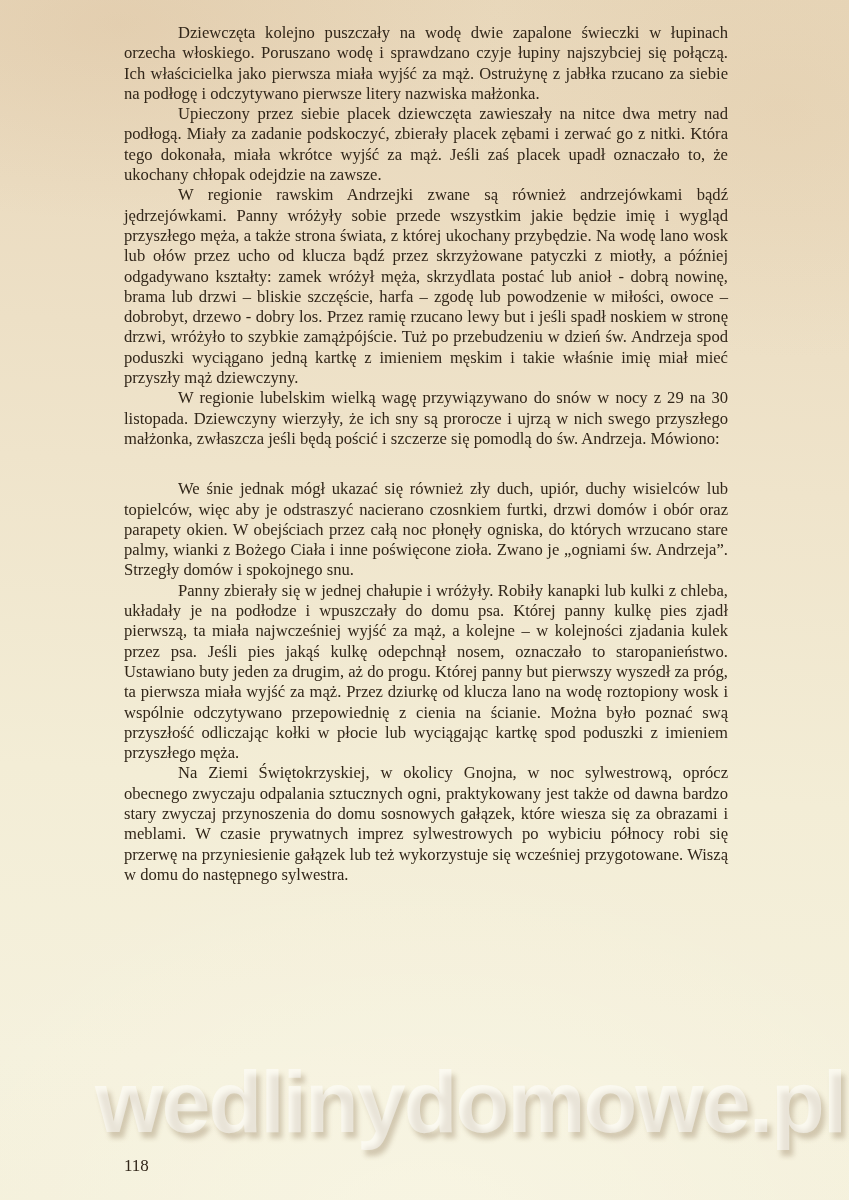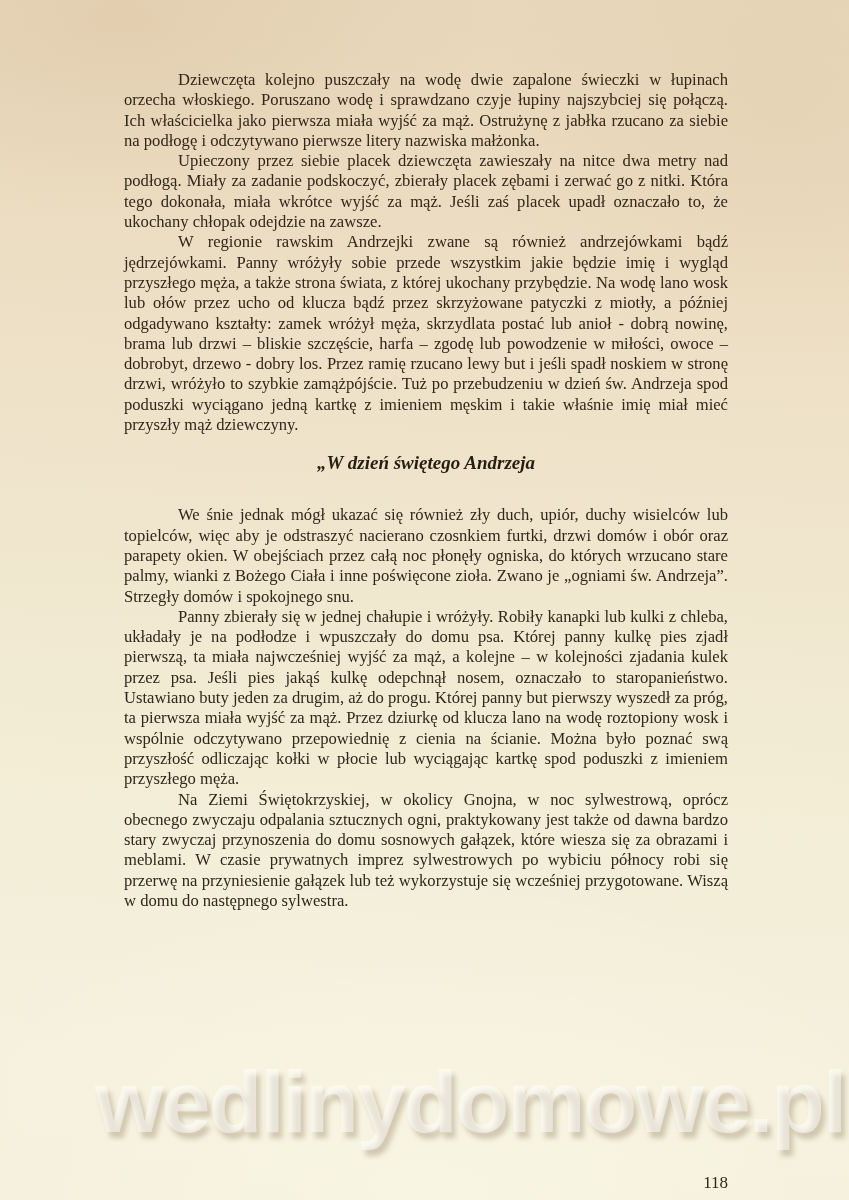--- a/index.html
+++ b/index.html
@@ -15,21 +15,21 @@
     background:
       radial-gradient(ellipse 620px 320px at 14% 2%, rgba(214,184,148,0.30), transparent 62%),
       radial-gradient(ellipse 520px 420px at 92% 9%, rgba(221,196,160,0.28), transparent 60%),
       radial-gradient(ellipse 760px 520px at 50% 102%, rgba(255,255,242,0.30), transparent 72%),
       linear-gradient(183deg, #e8d7ba 0%, #ebdcc1 18%, #efe4cb 40%, #f3edd6 65%, #f5f1dd 88%, #f4f0db 100%);
   }
   .content {
     position: relative;
     margin-left: 124px;
     width: 604px;
-    padding-top: 70px;
+    padding-top: 23px;
     color: #312619;
     font-size: 16.6px;
     line-height: 20.3px;
     z-index: 2;
   }
   p.body-par {
     margin: 0;
     text-align: justify;
     text-indent: 54px;
   }
@@ -49,25 +49,24 @@
     font-size: 30px;
     line-height: 36px;
     color: #241c10;
     letter-spacing: 0.2px;
   }
   .page-number {
     position: absolute;
     top: 1156px;
     left: 124px;
     width: 604px;
-    text-align: right;
+    text-align: left;
     font-size: 17px;
     color: #312619;
     z-index: 2;
-    margin-top: 17px;
   }
   .watermark {
     position: absolute;
     top: 1058px;
     left: 95px;
     z-index: 3;
     font-family: "Liberation Sans", sans-serif;
     font-weight: bold;
     font-size: 88px;
     line-height: 1;
@@ -86,23 +85,23 @@
   <div class="watermark">wedlinydomowe.pl</div>
 
   <main class="content">
 
     <p class="body-par">Dziewczęta kolejno puszczały na wodę dwie zapalone świeczki w łupinach orzecha włoskiego. Poruszano wodę i sprawdzano czyje łupiny najszybciej się połączą. Ich właścicielka jako pierwsza miała wyjść za mąż. Ostrużynę z jabłka rzucano za siebie na podłogę i odczytywano pierwsze litery nazwiska małżonka.</p>
 
     <p class="body-par">Upieczony przez siebie placek dziewczęta zawieszały na nitce dwa metry nad podłogą. Miały za zadanie podskoczyć, zbierały placek zębami i zerwać go z nitki. Która tego dokonała, miała wkrótce wyjść za mąż. Jeśli zaś placek upadł oznaczało to, że ukochany chłopak odejdzie na zawsze.</p>
 
     <p class="body-par">W regionie rawskim Andrzejki zwane są również andrzejówkami bądź jędrzejówkami. Panny wróżyły sobie przede wszystkim jakie będzie imię i wygląd przyszłego męża, a także strona świata, z której ukochany przybędzie. Na wodę lano wosk lub ołów przez ucho od klucza bądź przez skrzyżowane patyczki z miotły, a później odgadywano kształty: zamek wróżył męża, skrzydlata postać lub anioł - dobrą nowinę, brama lub drzwi – bliskie szczęście, harfa – zgodę lub powodzenie w miłości, owoce – dobrobyt, drzewo - dobry los. Przez ramię rzucano lewy but i jeśli spadł noskiem w stronę drzwi, wróżyło to szybkie zamążpójście. Tuż po przebudzeniu w dzień św. Andrzeja spod poduszki wyciągano jedną kartkę z imieniem męskim i takie właśnie imię miał mieć przyszły mąż dziewczyny.</p>
 
+    <p class="body-par">W regionie lubelskim wielką wagę przywiązywano do snów w nocy z 29 na 30 listopada. Dziewczyny wierzyły, że ich sny są prorocze i ujrzą w nich swego przyszłego małżonka, zwłaszcza jeśli będą pościć i szczerze się pomodlą do św. Andrzeja. Mówiono:</p>
 
     <div class="quote-block">
-      <div>„W dzień świętego Andrzeja</div>
     </div>
 
     <p class="body-par">We śnie jednak mógł ukazać się również zły duch, upiór, duchy wisielców lub topielców, więc aby je odstraszyć nacierano czosnkiem furtki, drzwi domów i obór oraz parapety okien. W obejściach przez całą noc płonęły ogniska, do których wrzucano stare palmy, wianki z Bożego Ciała i inne poświęcone zioła. Zwano je „ogniami św. Andrzeja”. Strzegły domów i spokojnego snu.</p>
 
     <p class="body-par">Panny zbierały się w jednej chałupie i wróżyły. Robiły kanapki lub kulki z chleba, układały je na podłodze i wpuszczały do domu psa. Której panny kulkę pies zjadł pierwszą, ta miała najwcześniej wyjść za mąż, a kolejne – w kolejności zjadania kulek przez psa. Jeśli pies jakąś kulkę odepchnął nosem, oznaczało to staropanieństwo. Ustawiano buty jeden za drugim, aż do progu. Której panny but pierwszy wyszedł za próg, ta pierwsza miała wyjść za mąż. Przez dziurkę od klucza lano na wodę roztopiony wosk i wspólnie odczytywano przepowiednię z cienia na ścianie. Można było poznać swą przyszłość odliczając kołki w płocie lub wyciągając kartkę spod poduszki z imieniem przyszłego męża.</p>
 
 
 
     <p class="body-par">Na Ziemi Świętokrzyskiej, w okolicy Gnojna, w noc sylwestrową, oprócz obecnego zwyczaju odpalania sztucznych ogni, praktykowany jest także od dawna bardzo stary zwyczaj przynoszenia do domu sosnowych gałązek, które wiesza się za obrazami i meblami. W czasie prywatnych imprez sylwestrowych po wybiciu północy robi się przerwę na przyniesienie gałązek lub też wykorzystuje się wcześniej przygotowane. Wiszą w domu do następnego sylwestra.</p>
 

